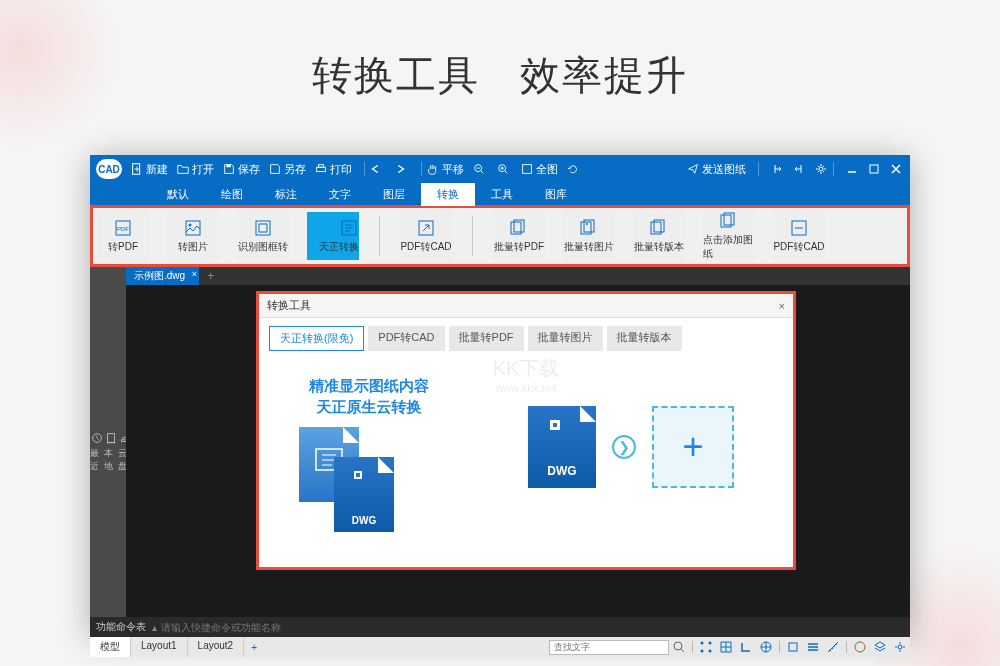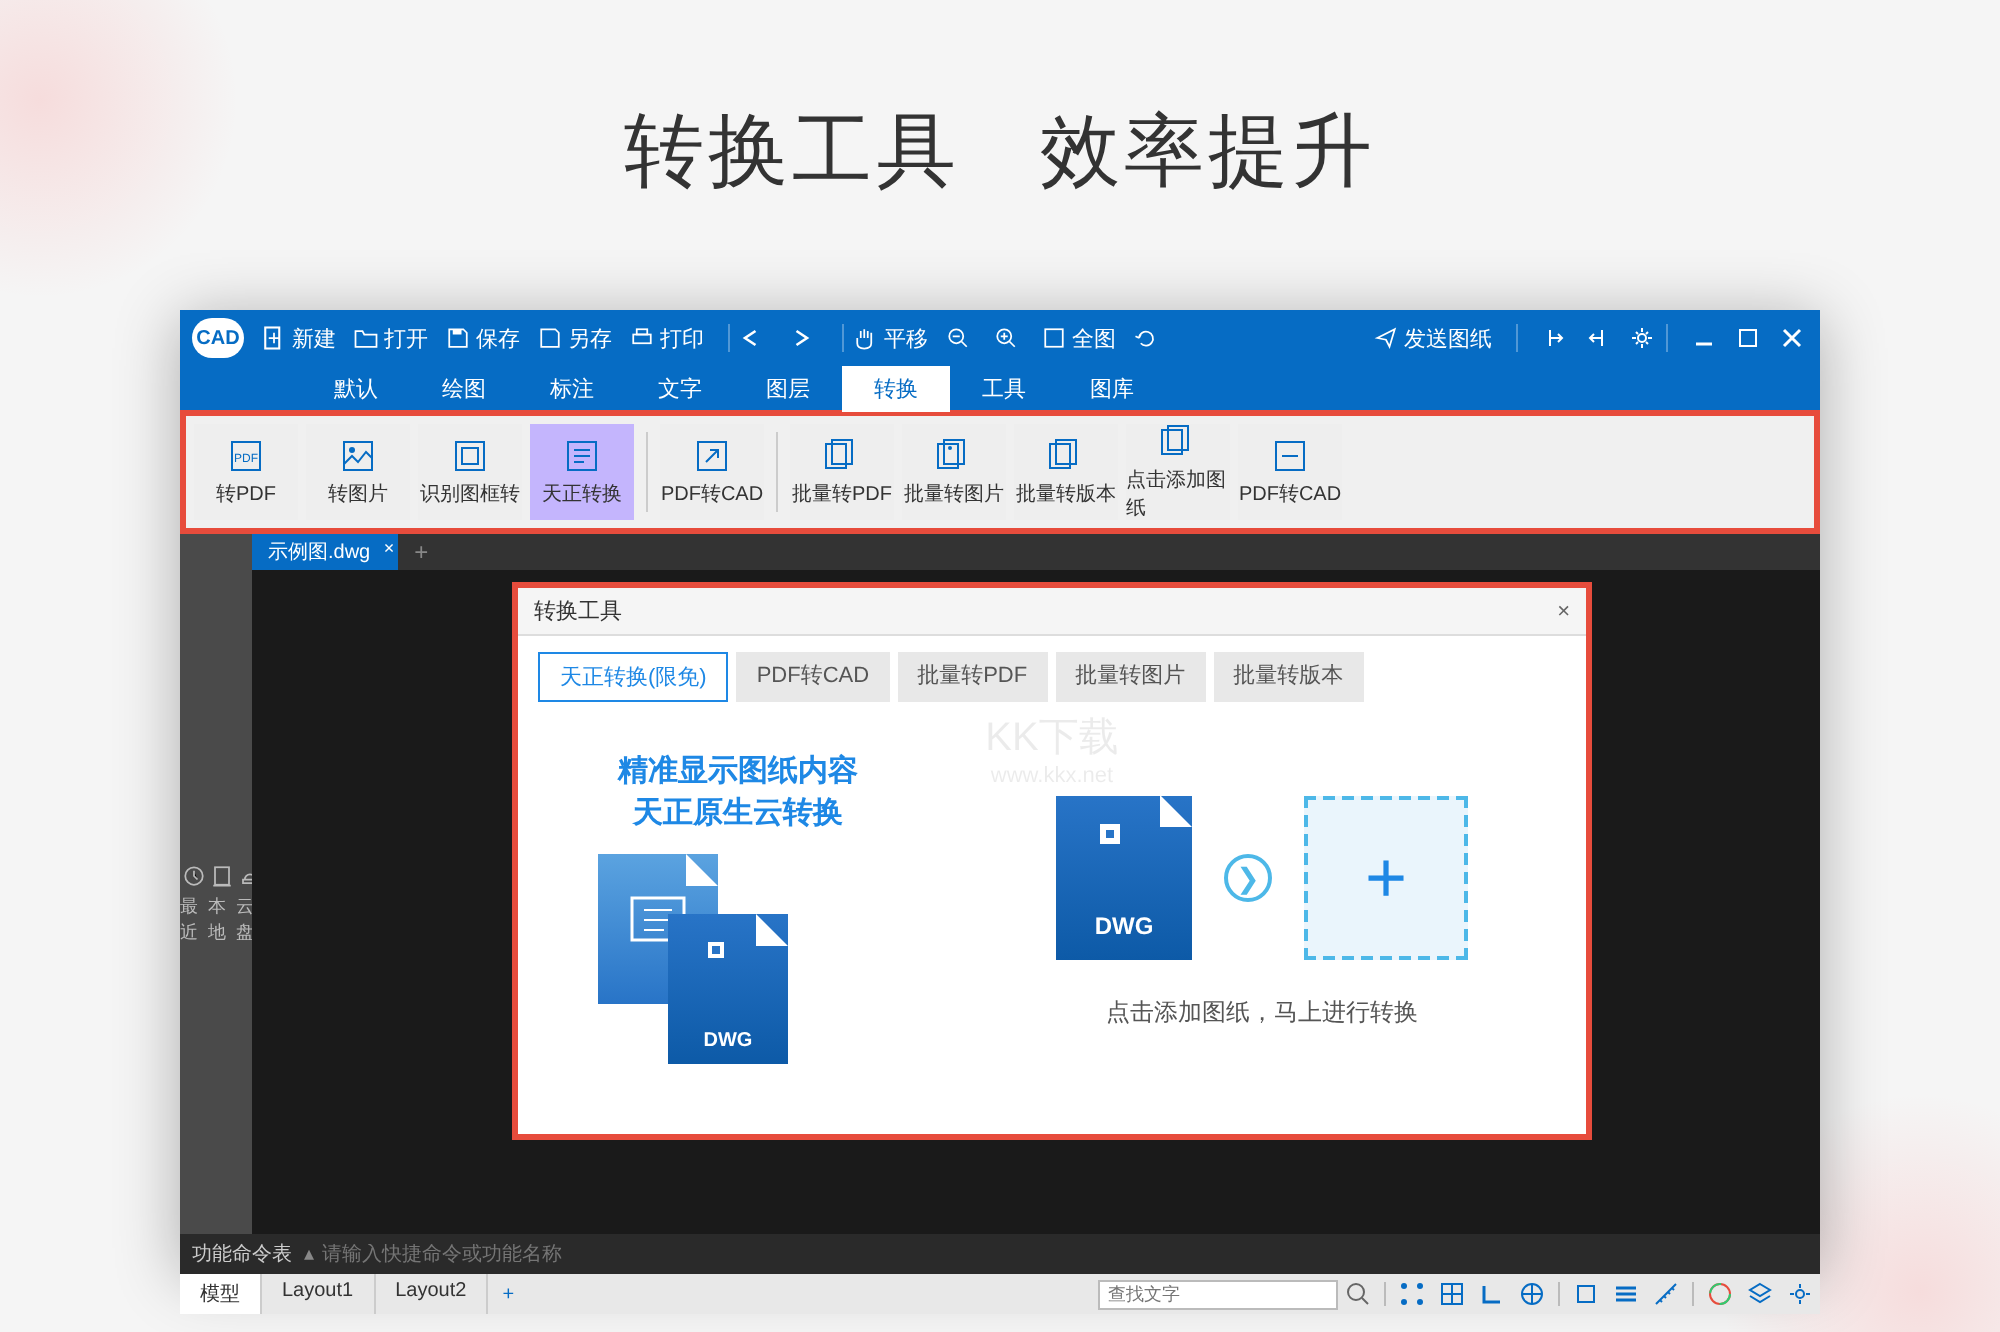--- a/index.html
+++ b/index.html
@@ -14,23 +14,23 @@
 .logo { width: 26px; height: 20px; background: #fff; border-radius: 10px; display: flex; align-items: center; justify-content: center; color: #066cc4; font-weight: bold; font-size: 10px; margin-right: 8px; }
 .tlb-btn { display: flex; align-items: center; margin-right: 8px; cursor: pointer; }
 .tlb-btn .ico { width: 14px; height: 14px; margin-right: 2px; }
 .tb-sep { width: 1px; height: 14px; background: rgba(255,255,255,0.3); margin: 0 4px; }
 .tb-spacer { flex: 1; }
 .win-ctrl { width: 16px; height: 16px; margin-left: 6px; display: flex; align-items: center; justify-content: center; cursor: pointer; }
 .menubar { height: 22px; background: #066cc4; display: flex; align-items: center; padding-left: 61px; }
 .menu-item { color: #fff; font-size: 11px; padding: 4px 16px; cursor: pointer; }
 .menu-item.active { background: #fff; color: #066cc4; }
 .ribbon-wrap { border: 3px solid #e74c3c; background: #f0f0f0; }
-.ribbon { display: flex; padding: 4px; gap: 4px; }
+.ribbon { display: flex; padding: 4px; gap: 18px; }
 .rib-btn { display: flex; flex-direction: column; align-items: center; justify-content: center; width: 52px; height: 48px; background: #eee; cursor: pointer; font-size: 10px; color: #333; }
-.rib-btn.active { background: #c4b5fd; }
+.rib-btn.active { background: #0ea5e9; align-items: flex-end; }
 .rib-btn .rico { width: 20px; height: 20px; color: #066cc4; margin-bottom: 2px; }
 .rib-sep { width: 1px; background: #ccc; margin: 4px 2px; }
 .workspace { display: flex; height: calc(100% - 28px - 22px - 58px - 20px - 20px); background: #000; }
 .sidebar { width: 36px; background: #4a4a4a; display: flex; flex-direction: row; align-items: center; padding-top: 4px; }
 .sb-item { width: 32px; height: 36px; color: #bbb; font-size: 9px; display: flex; flex-direction: column; align-items: center; justify-content: center; cursor: pointer; margin-bottom: 2px; }
 .sb-item .sico { width: 14px; height: 14px; margin-bottom: 2px; }
 .tabs-bar { height: 18px; background: #333; display: flex; align-items: center; }
 .tab { background: #066cc4; color: #fff; font-size: 10px; padding: 2px 14px 2px 8px; position: relative; }
 .tab-close { position: absolute; right: 2px; top: 2px; font-size: 9px; }
 .tab-add { color: #888; margin-left: 8px; font-size: 12px; cursor: pointer; }
@@ -393,21 +393,20 @@
                   <div class="file-corner"></div>
                   <svg style="position:absolute;top:12px;left:20px;width:28px;height:28px" viewBox="0 0 28 28">
                       <rect x="2" y="2" width="10" height="10" fill="#fff"></rect>
                       <rect x="5" y="5" width="4" height="4" fill="#2874c7"></rect>
                     </svg>
                   <div class="file-lbl">DWG</div>
                 </div>
                 <div class="arrow-circ">❯</div>
                 <div class="drop-box">+</div>
               </div>
-              <div class="upload-hint">点击添加图纸，马上进行转换</div>
             </div>
           </div>
         </div>
       </div>
 
     </div>
   </div>
 
   <div class="cmd-bar">
     <span class="cmd-label">功能命令表</span>

